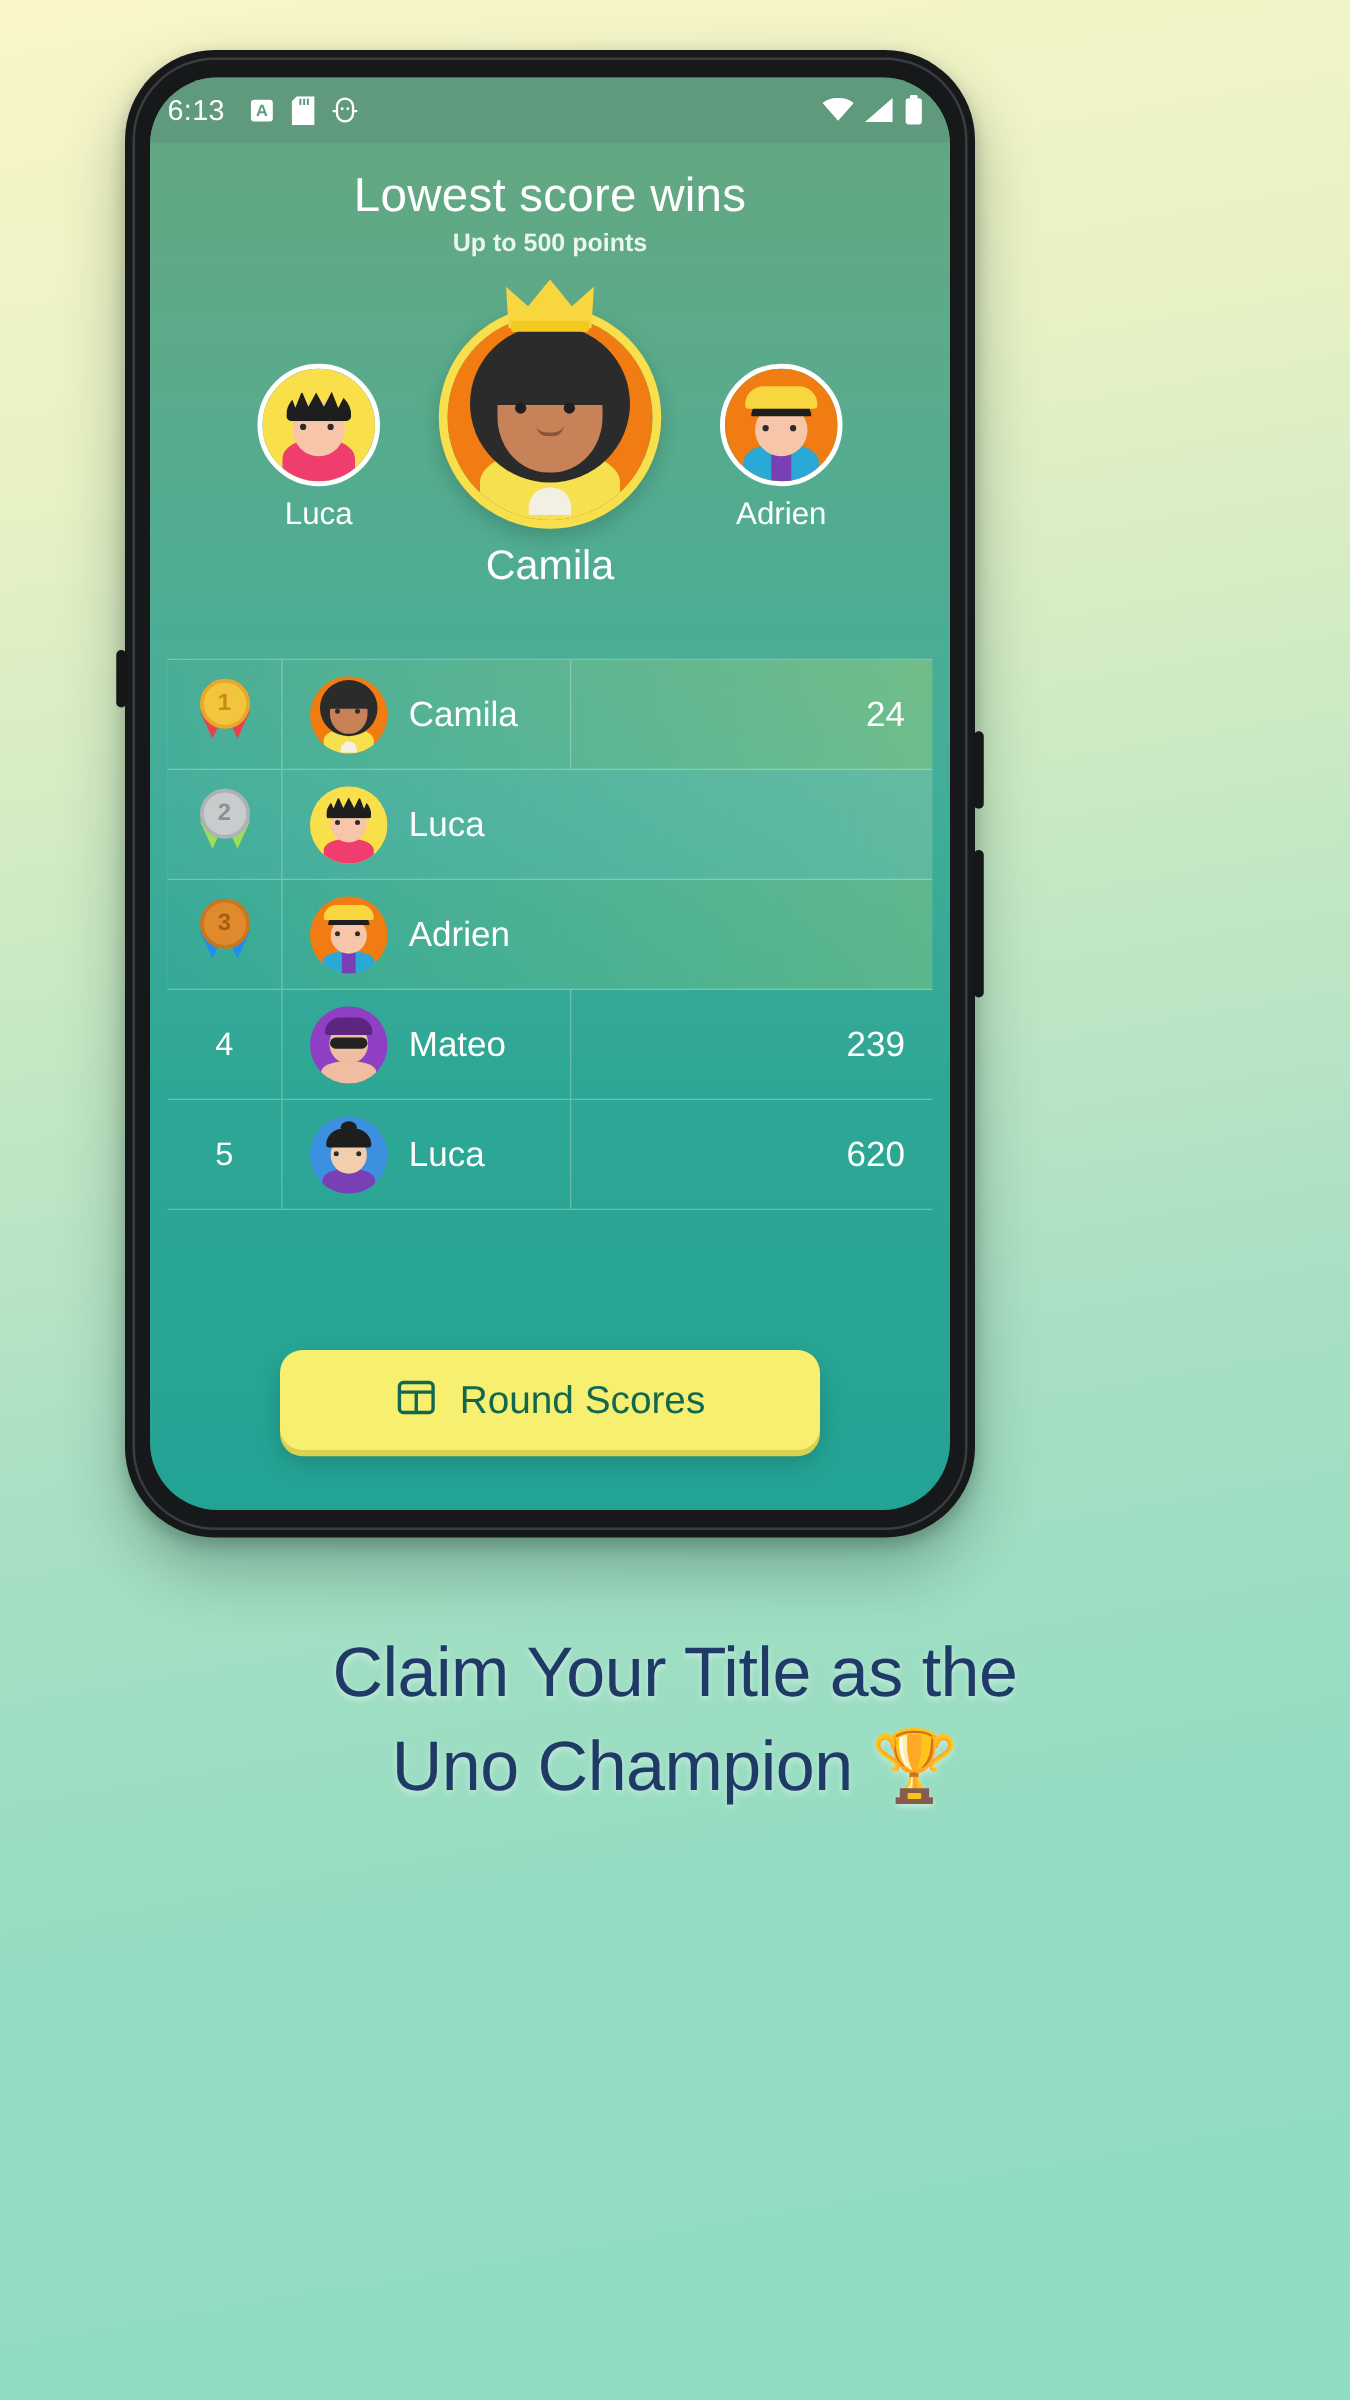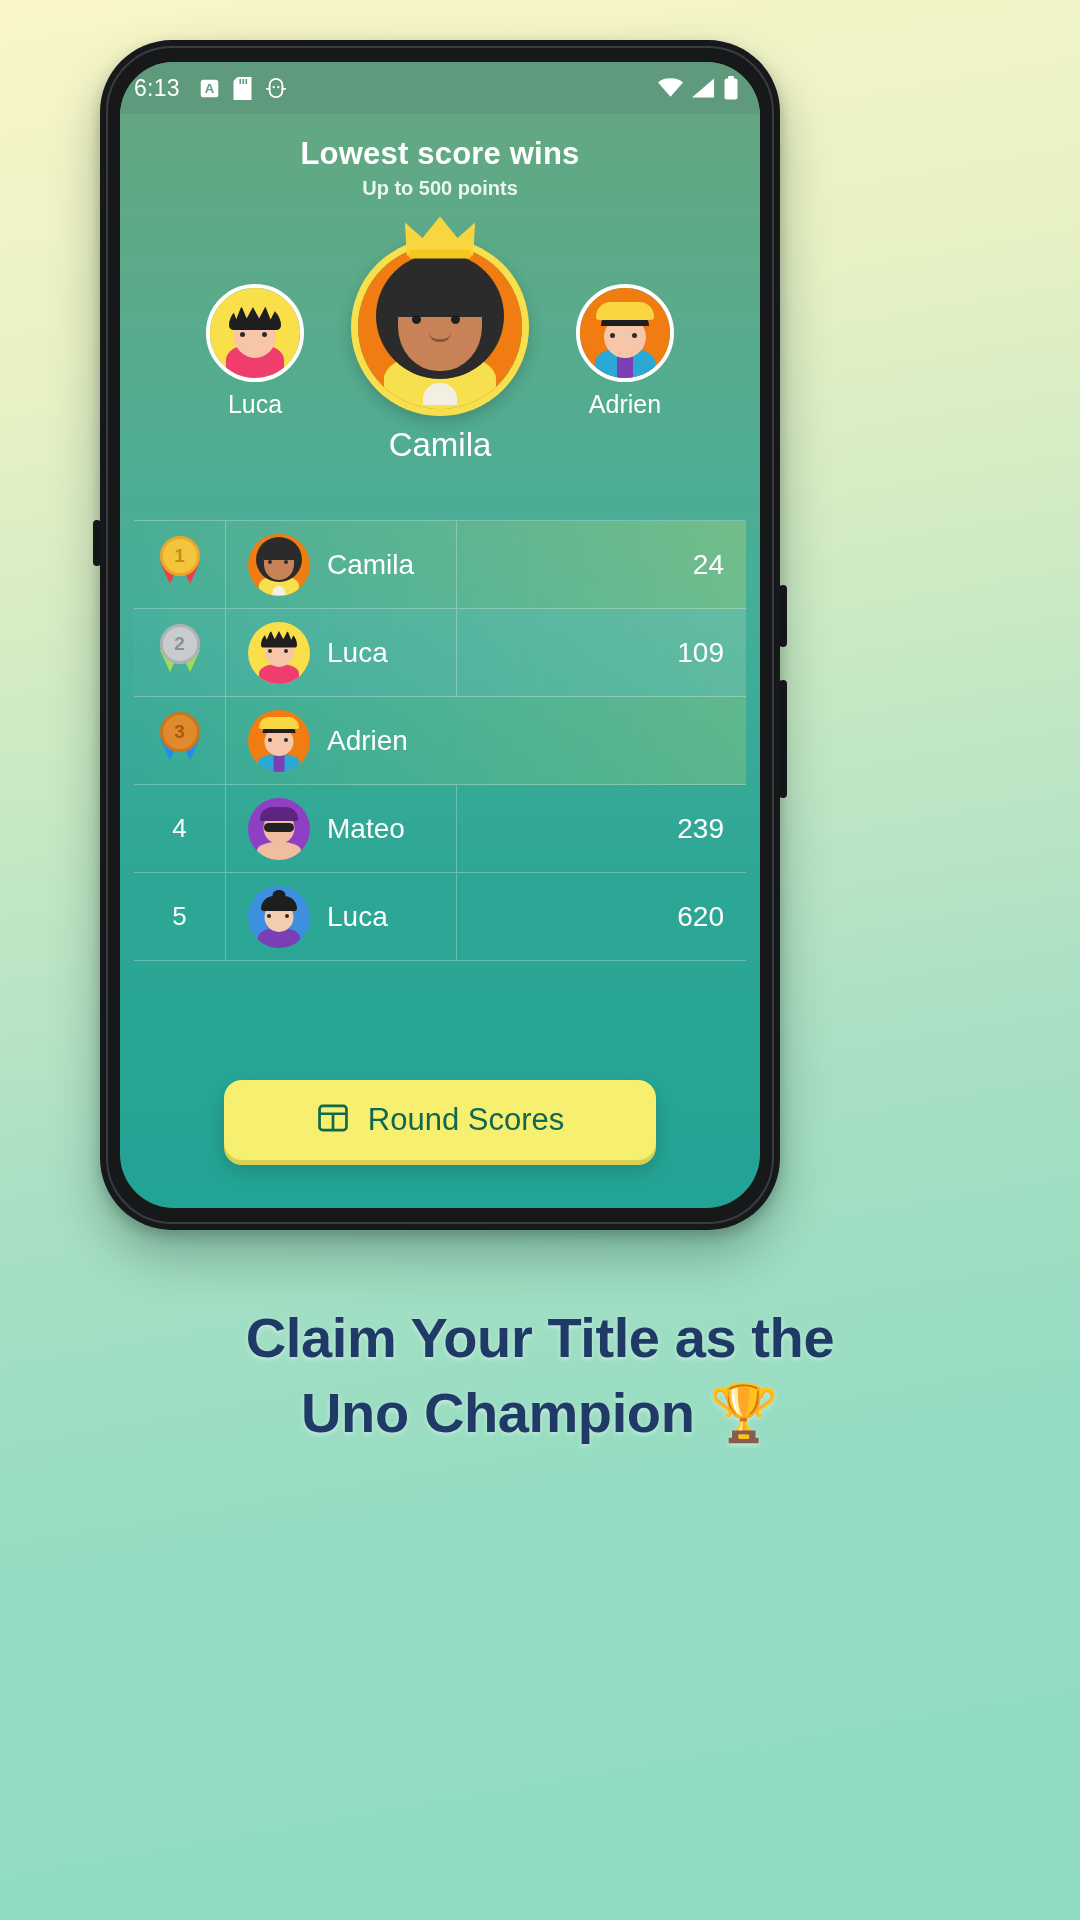--- a/index.html
+++ b/index.html
@@ -36,21 +36,21 @@
     height:52px; background:#5e9a7b; display:flex; align-items:center;
     padding:0 22px 0 14px; color:#ffffff; gap:13px;text-align:right;
   }
   #status-clock{ font-size:23px; letter-spacing:.3px; margin-right:6px; }
   .sb-ic{ display:flex; align-items:center; }
   .spacer{ flex:1; }
   .sb-right{ display:flex; align-items:center; gap:9px; }
 
   
   #game-header{ text-align:center; padding:22px 0 6px; }
-  #header-title{ color:#ffffff; font-size:31px; font-weight:700; letter-spacing:.2px; }
+  #header-title{ color:#ffffff; font-size:38px; font-weight:400; letter-spacing:.2px; }
   #header-sub{ color:#eaf6ef; font-size:20px; margin-top:5px; font-weight:700; }
 
   
   #podium{
     position:relative; height:300px; margin-top:10px;
   }
   .pod{ position:absolute; text-align:center; }
   .pod-name{ color:#fff; margin-top:8px; }
   #pod-left{ left:86px; top:68px; }
   #pod-right{ right:86px; top:68px; }
@@ -118,21 +118,21 @@
     width:432px; height:80px; background:#f6ef70; border-radius:18px;
     display:flex; align-items:center; justify-content:center; gap:18px;
     box-shadow:0 5px 0 #d8d24f, 0 10px 20px rgba(0,0,0,.17);
     cursor:pointer;
   }
   #round-scores-label{ color:#11684f; font-size:31px; }
 
   
   #caption{
     position:absolute; left:0; right:0; top:1300px; text-align:center;
-    color:#1f3a66; font-size:56px; font-weight:bold; line-height:1.34;
+    color:#1f3a66; font-size:56px; font-weight:normal; line-height:1.34;
     letter-spacing:-.4px; padding:0 60px;
     text-shadow:0 2px 5px rgba(255,255,255,.45);
   }
   #caption .line{ display:block; }
 </style>
 </head>
 <body>
 
 <div id="phone-frame">
   <div class="side-btn left1"></div>
@@ -294,21 +294,20 @@
               <div class="bg" style="background:#f9e04a"></div>
               <div class="body" style="width:40px;height:20px;background:#ef3d6e"></div>
               <div class="head" style="top:15px;width:29px;height:30px;background:#f7c6a8"></div>
               <div class="hair" style="top:9px;width:36px;height:17px;background:#1e1e1e;border-radius:18px 18px 4px 4px;clip-path:polygon(0 60%,7% 6%,16% 55%,27% 0,38% 52%,50% 3%,62% 52%,74% 1%,84% 56%,93% 12%,100% 62%,100% 100%,0 100%)"></div>
               <div class="eye" style="left:32%;top:27px;width:4px;height:4px"></div>
               <div class="eye" style="left:58%;top:27px;width:4px;height:4px"></div>
             </div>
           </div>
           <span class="p-name">Luca</span>
         </div>
-        <div class="c-score">109</div>
       </div>
 
       <div class="row hl3">
         <div class="c-rank">
           <div class="medal">
             <div class="rib l" style="border-top:22px solid #1f8ef1"></div>
             <div class="rib r" style="border-top:22px solid #1f8ef1"></div>
             <div class="disc" style="background:#e08a2e;border:3px solid #c8761f;color:#a65c12;">3</div>
           </div>
         </div>

